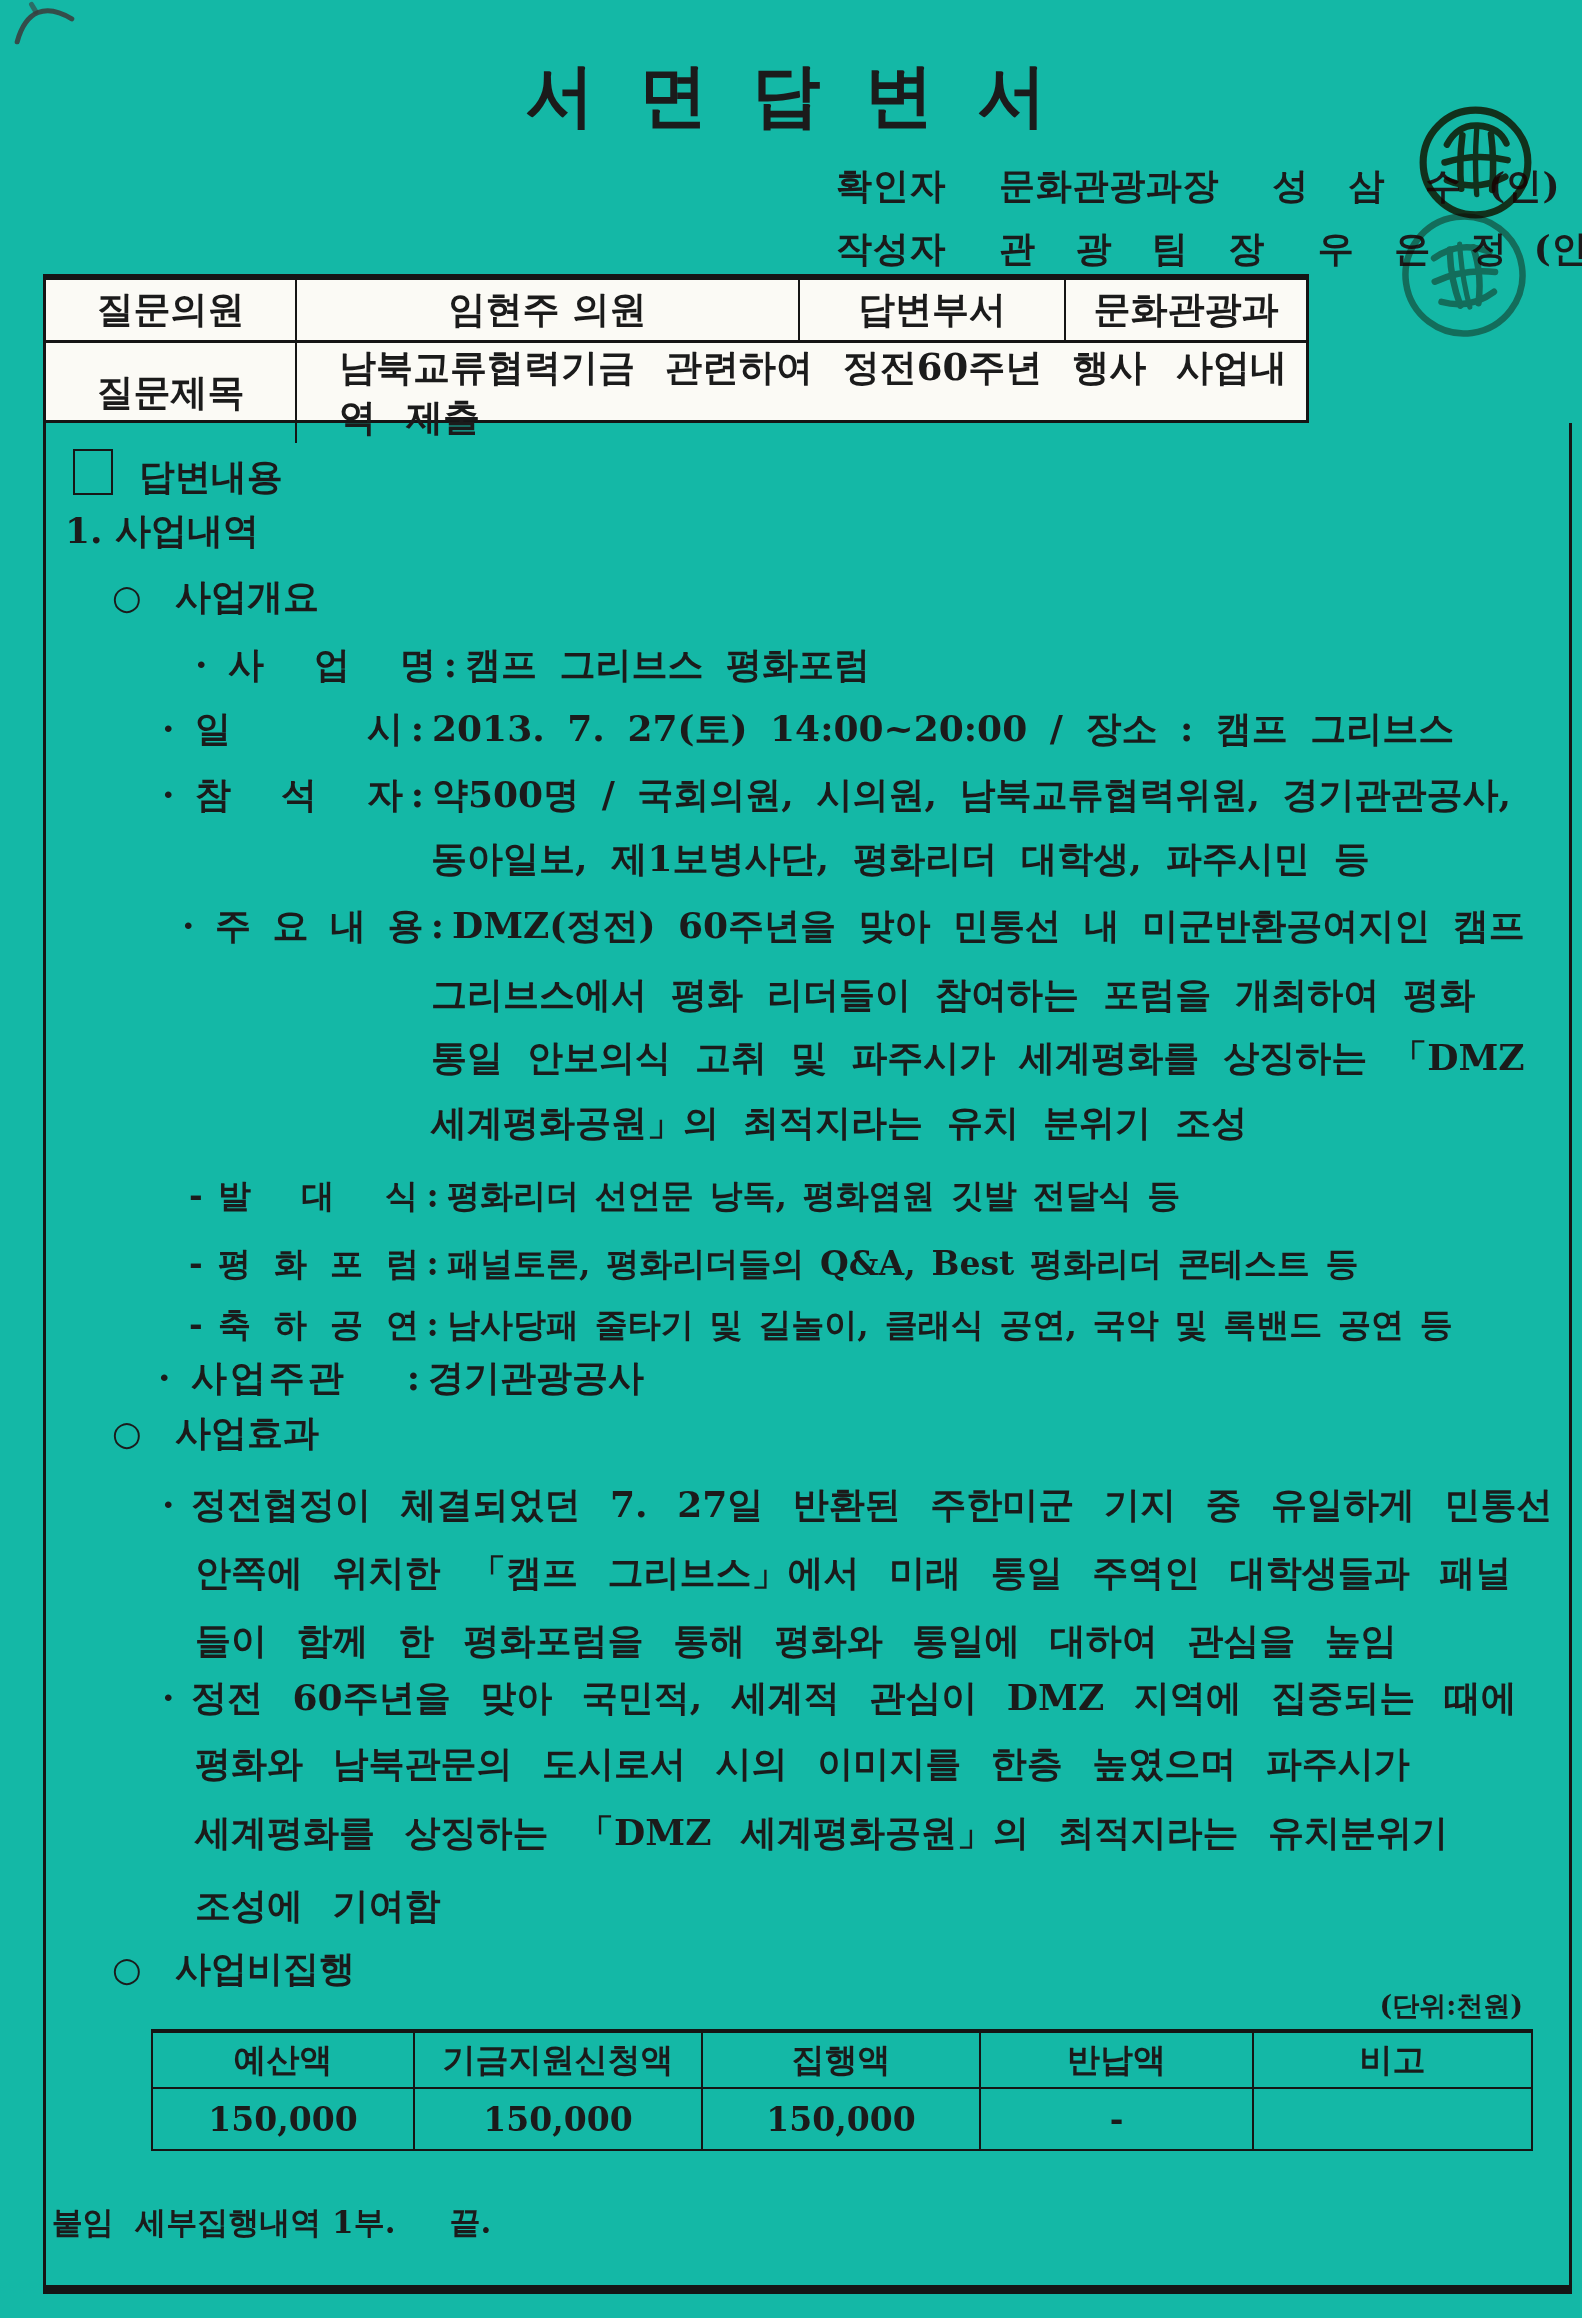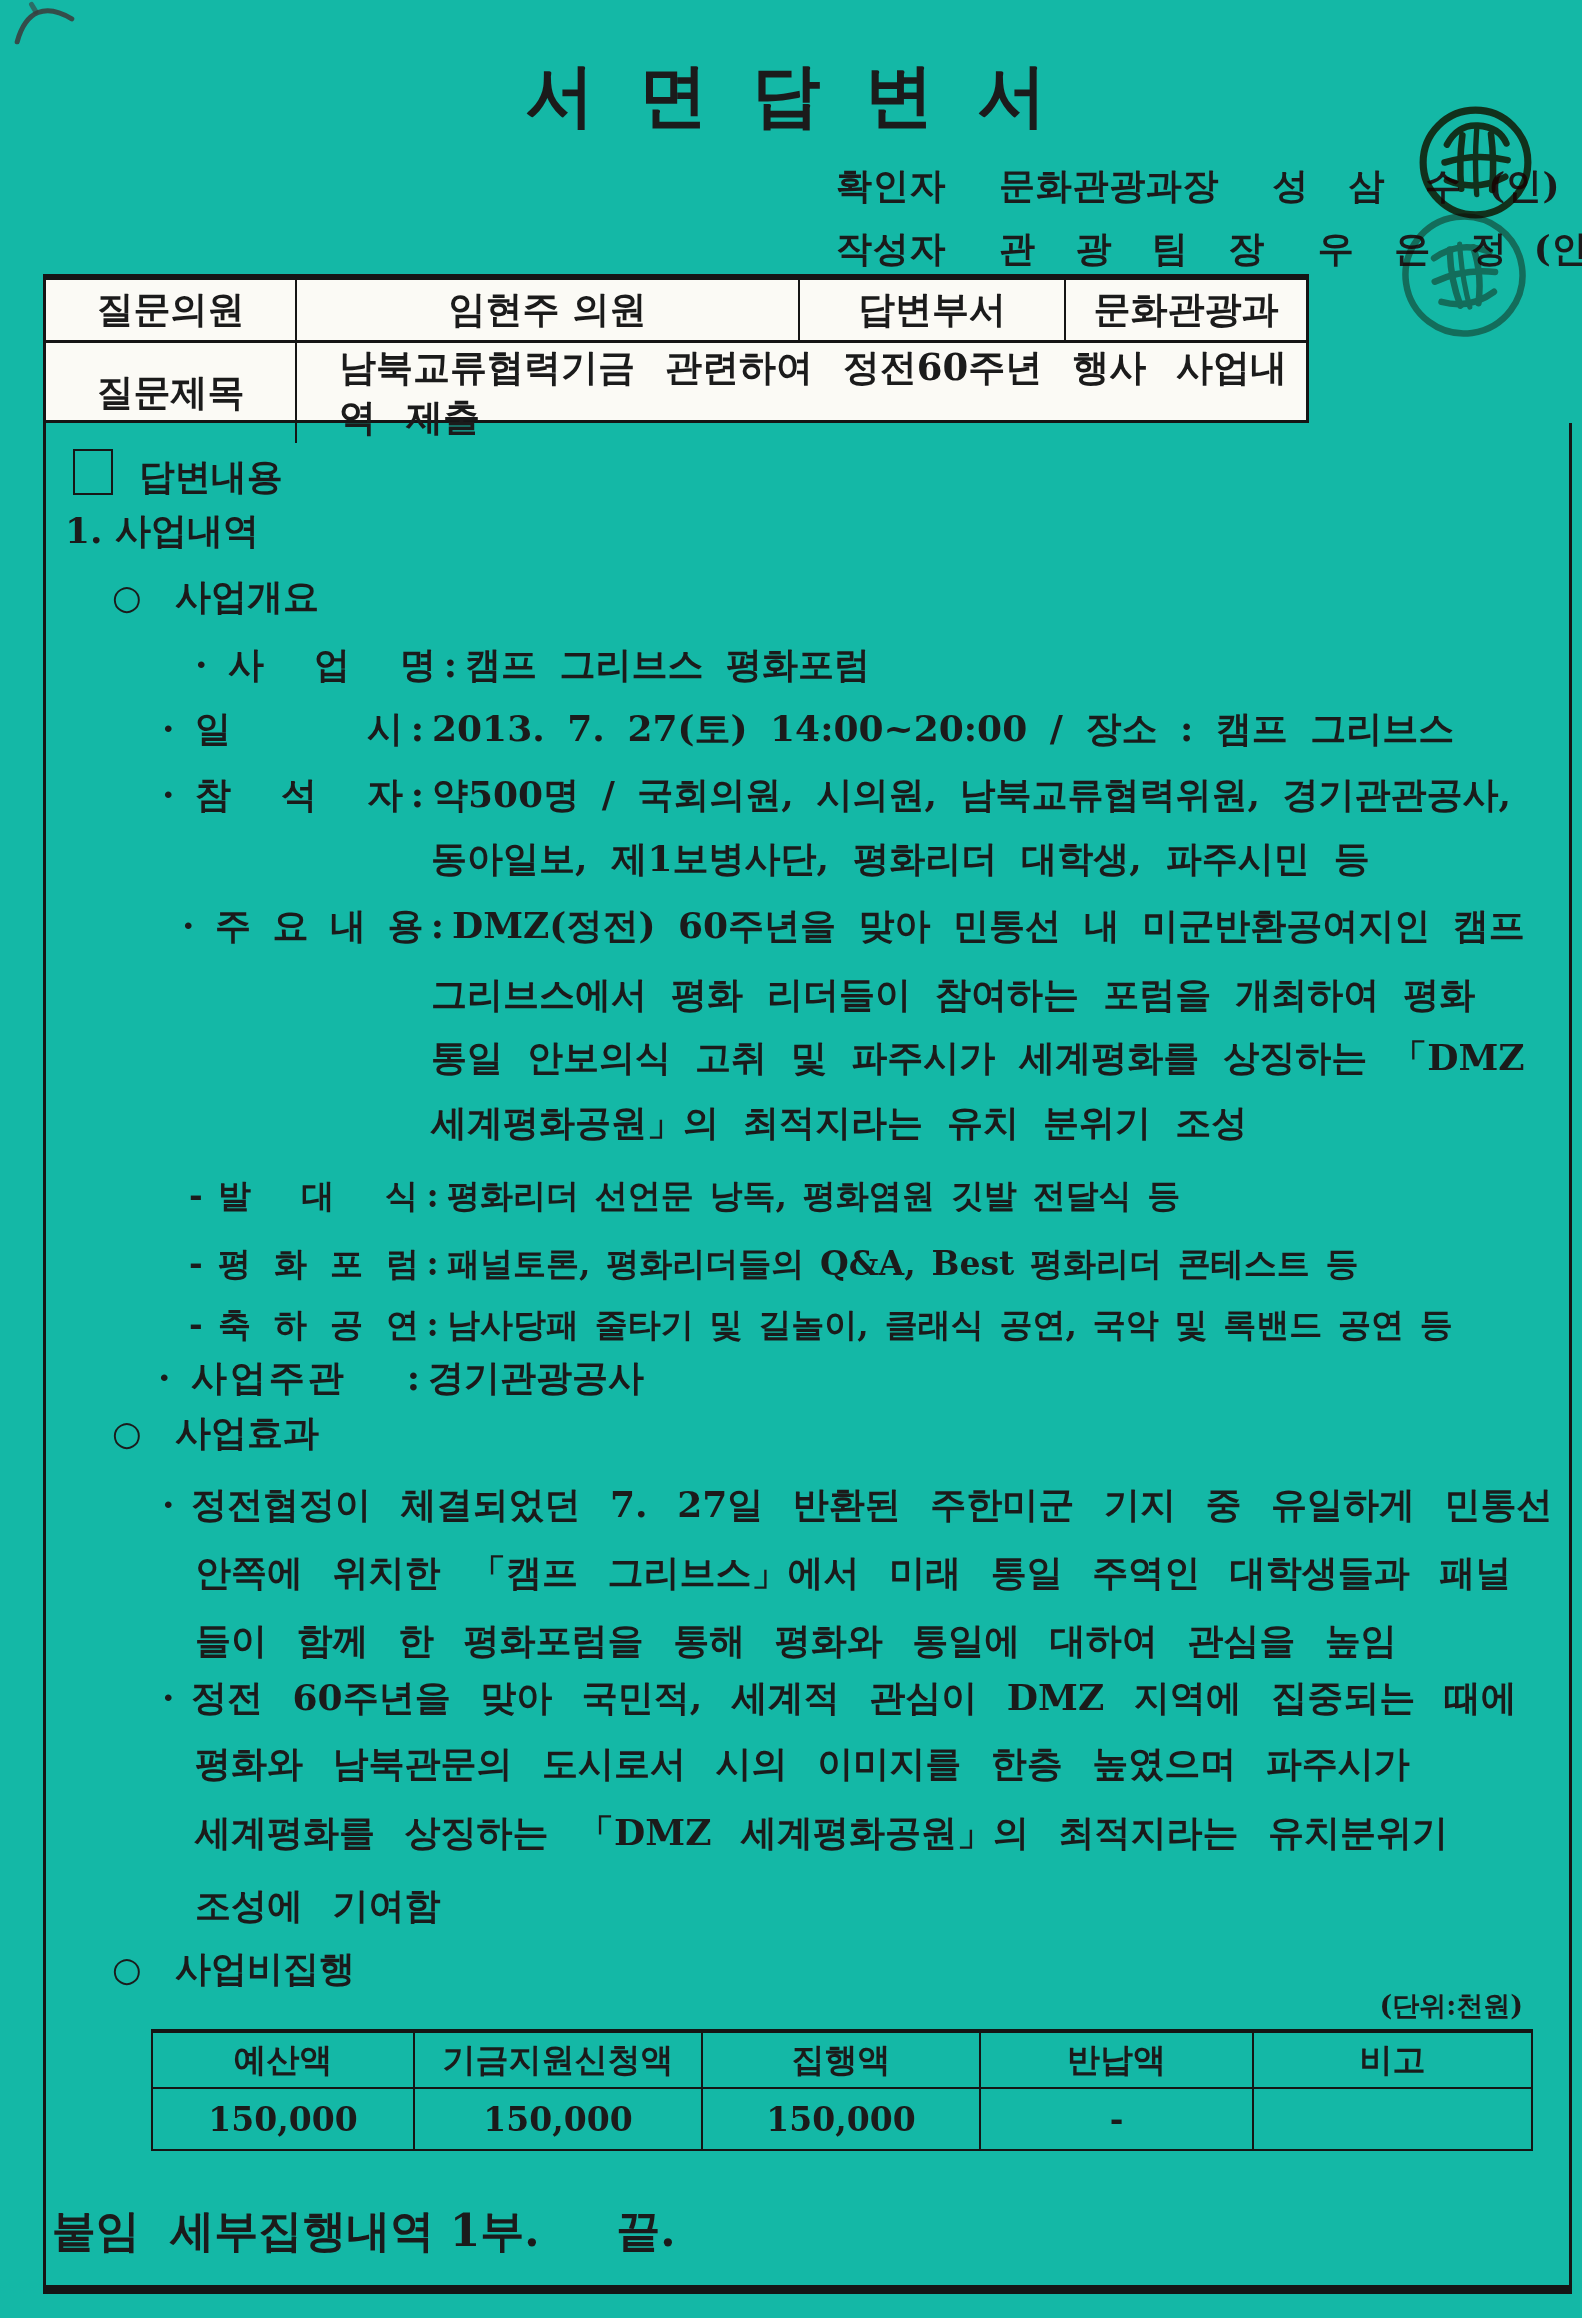--- a/index.html
+++ b/index.html
@@ -54,21 +54,21 @@
   
   .unit{position:absolute;right:46px;top:1565px;font-size:27px;font-weight:600;}
   .btable{
     position:absolute;left:105px;top:1606px;width:1382px;
     border:2.9px solid #151515;border-top-width:4.3px;box-sizing:border-box;
     display:grid;grid-template-columns:262px 288px 278px 273px auto;grid-template-rows:56px 60px;
   }
   .bcell{display:flex;align-items:center;justify-content:center;font-size:33px;}
   .bbr{border-right:2.1px solid #151515;} .bbb{border-bottom:2.9px solid #151515;}
 
-  .attach{position:absolute;left:5.7px;top:1779px;font-size:44px;white-space:pre;}
+  .attach{position:absolute;left:5.7px;top:1779px;font-size:31px;white-space:pre;}
 
   
   .stampA{position:absolute;left:1416px;top:103px;width:119px;height:119px;mix-blend-mode:multiply;opacity:.92;}
   .stampB{position:absolute;left:1399px;top:210px;width:130px;height:130px;mix-blend-mode:multiply;opacity:.78;transform:rotate(-8deg);}
   .pen{position:absolute;left:10px;top:0;width:79px;height:52px;}
 </style>
 </head>
 <body>
 
 <div class="page">

